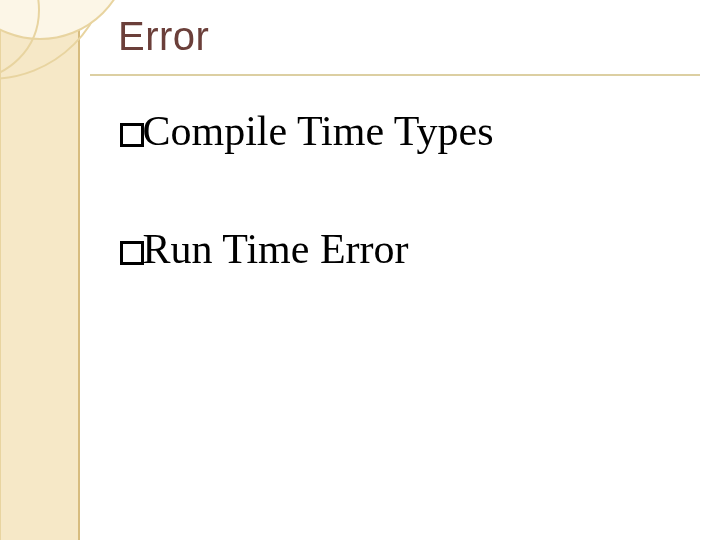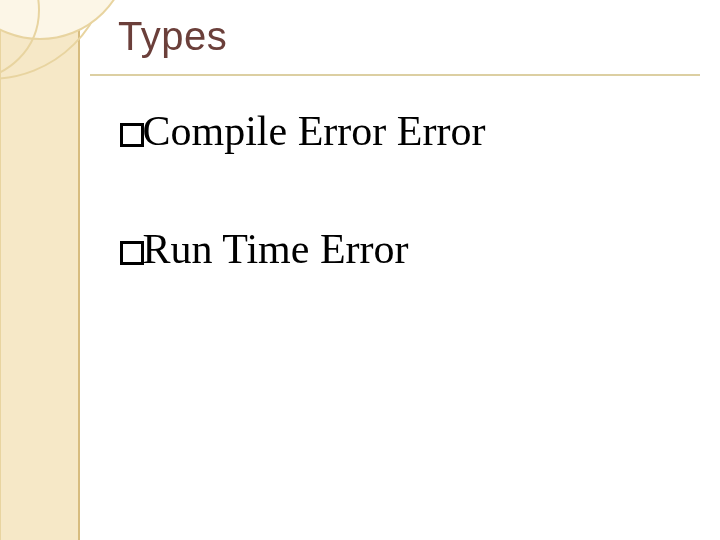--- a/index.html
+++ b/index.html
@@ -72,28 +72,28 @@
   .bullet-text { position: relative; z-index: 2; }
 </style>
 </head>
 <body>
 
 <div class="left-strip"></div>
 <div class="circle c1"></div>
 <div class="circle c2"></div>
 <div class="circle c3"></div>
 
-<div class="title">Types</div>
+<div class="title">Error</div>
 <div class="divider"></div>
 
 <div class="bullet-line b1">
   <span class="bullet-glyph">
     <span class="bullet-box"></span>
   </span>
-  <span class="bullet-text">Compile Error Error</span>
+  <span class="bullet-text">Compile Time Types</span>
 </div>
 
 <div class="bullet-line b2">
   <span class="bullet-glyph">
     <span class="bullet-box"></span>
   </span>
   <span class="bullet-text">Run Time Error</span>
 </div>
 
 </body></html>

